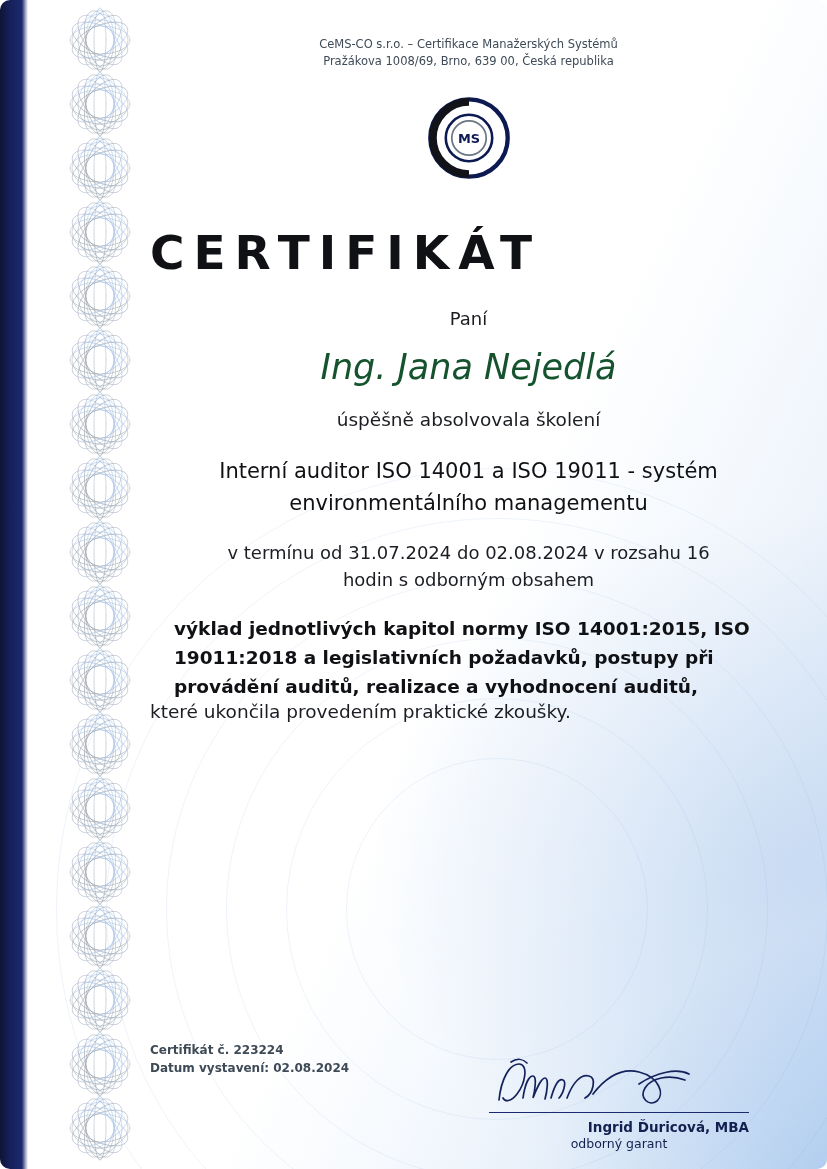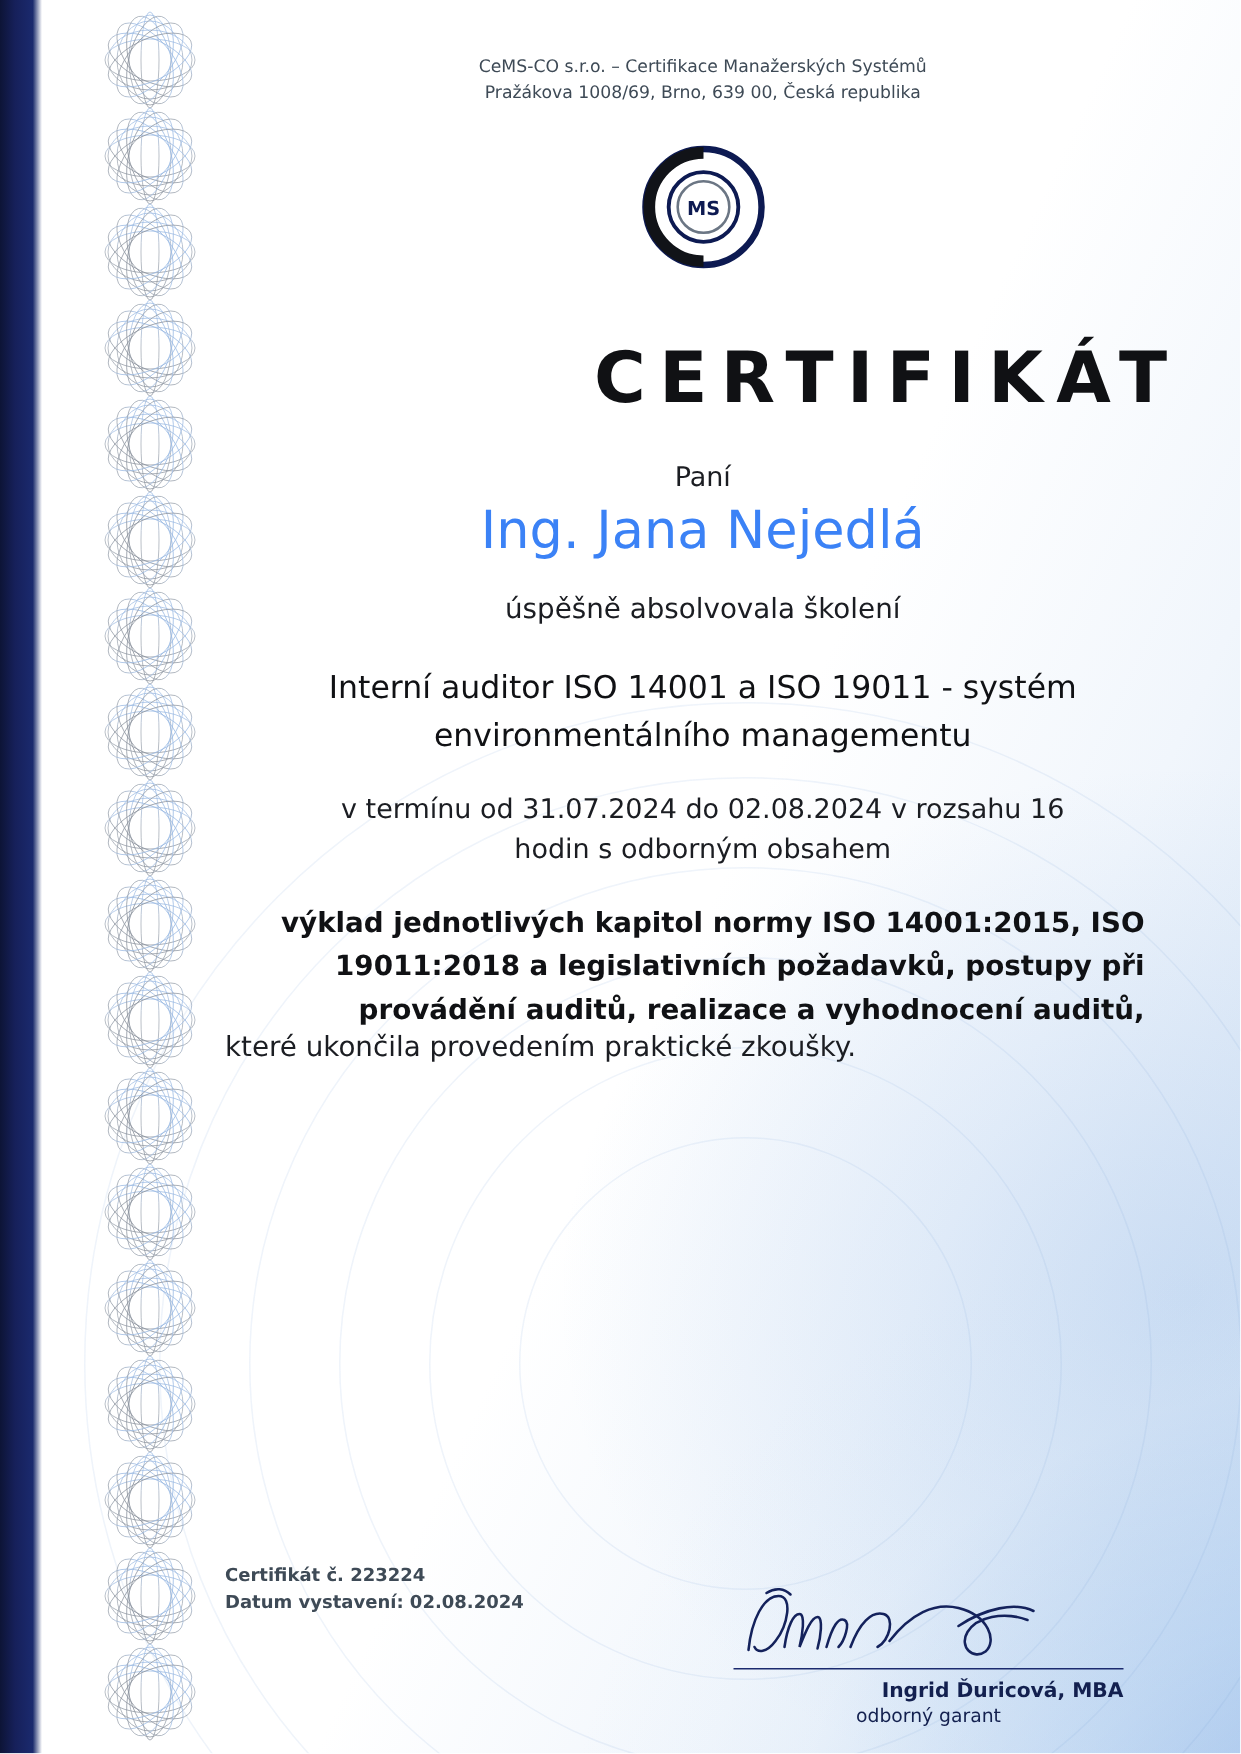--- a/index.html
+++ b/index.html
@@ -9,20 +9,21 @@
   }
   body {
     font-family: "DejaVu Sans", sans-serif;
   }
   .page {
     position: relative;
     width: 827px;
     height: 1169px;
     overflow: hidden;
     background: #ffffff;
+    border-radius: 10px;
   }
 
   
   .bg-gradient {
     position: absolute;
     inset: 0;
     background:
       radial-gradient(ellipse 760px 620px at 112% 106%, rgba(120,165,225,0.55) 0%, rgba(150,190,235,0.34) 28%, rgba(205,225,245,0.14) 52%, rgba(255,255,255,0) 72%),
       radial-gradient(ellipse 620px 520px at 96% 74%, rgba(140,180,230,0.30) 0%, rgba(255,255,255,0) 68%),
       linear-gradient(115deg, #ffffff 0%, #ffffff 55%, #f1f6fc 74%, #e2ecf8 88%, #d5e4f6 100%);
@@ -107,39 +108,40 @@
     font-family: "DejaVu Sans", sans-serif;
     font-size: 18.5px;
     line-height: 1.32;
     color: #111318;
     text-align: left;
   }
   .logo-text .cap { font-weight: bold; }
 
   .cert-title {
     margin-top: 44px;
-    text-align: right;
+    text-align: left;
     font-family: "DejaVu Sans", sans-serif;
     font-weight: bold;
     font-size: 47px;
     letter-spacing: 9px;
     color: #101114;
   }
 
   .salutation {
     margin-top: 28px;
     text-align: center;
     font-size: 18px;
     color: #1b1d22;
   }
   .person-name {
-    margin-top: 5px;
+    margin-top: 18px;
     text-align: center;
     font-size: 35px;
-    color: #3b82f6;
+    color: #14532d;
+    font-style: italic;
   }
   .subtitle {
     margin-top: 22px;
     text-align: center;
     font-size: 18.5px;
     color: #1b1d22;
   }
   .course-name {
     margin-top: 26px;
     text-align: center;
@@ -152,21 +154,21 @@
   .term-line {
     margin-top: 20px;
     text-align: center;
     font-size: 18px;
     line-height: 1.5;
     color: #1b1d22;
     padding: 0 50px;
   }
   .scope {
     margin-top: 22px;
-    text-align: right;
+    text-align: left;
     font-size: 18.5px;
     font-weight: bold;
     line-height: 1.55;
     color: #101114;
     padding: 0 24px;
   }
   .closing {
     text-align: left;
     font-size: 18.5px;
     color: #1b1d22;

